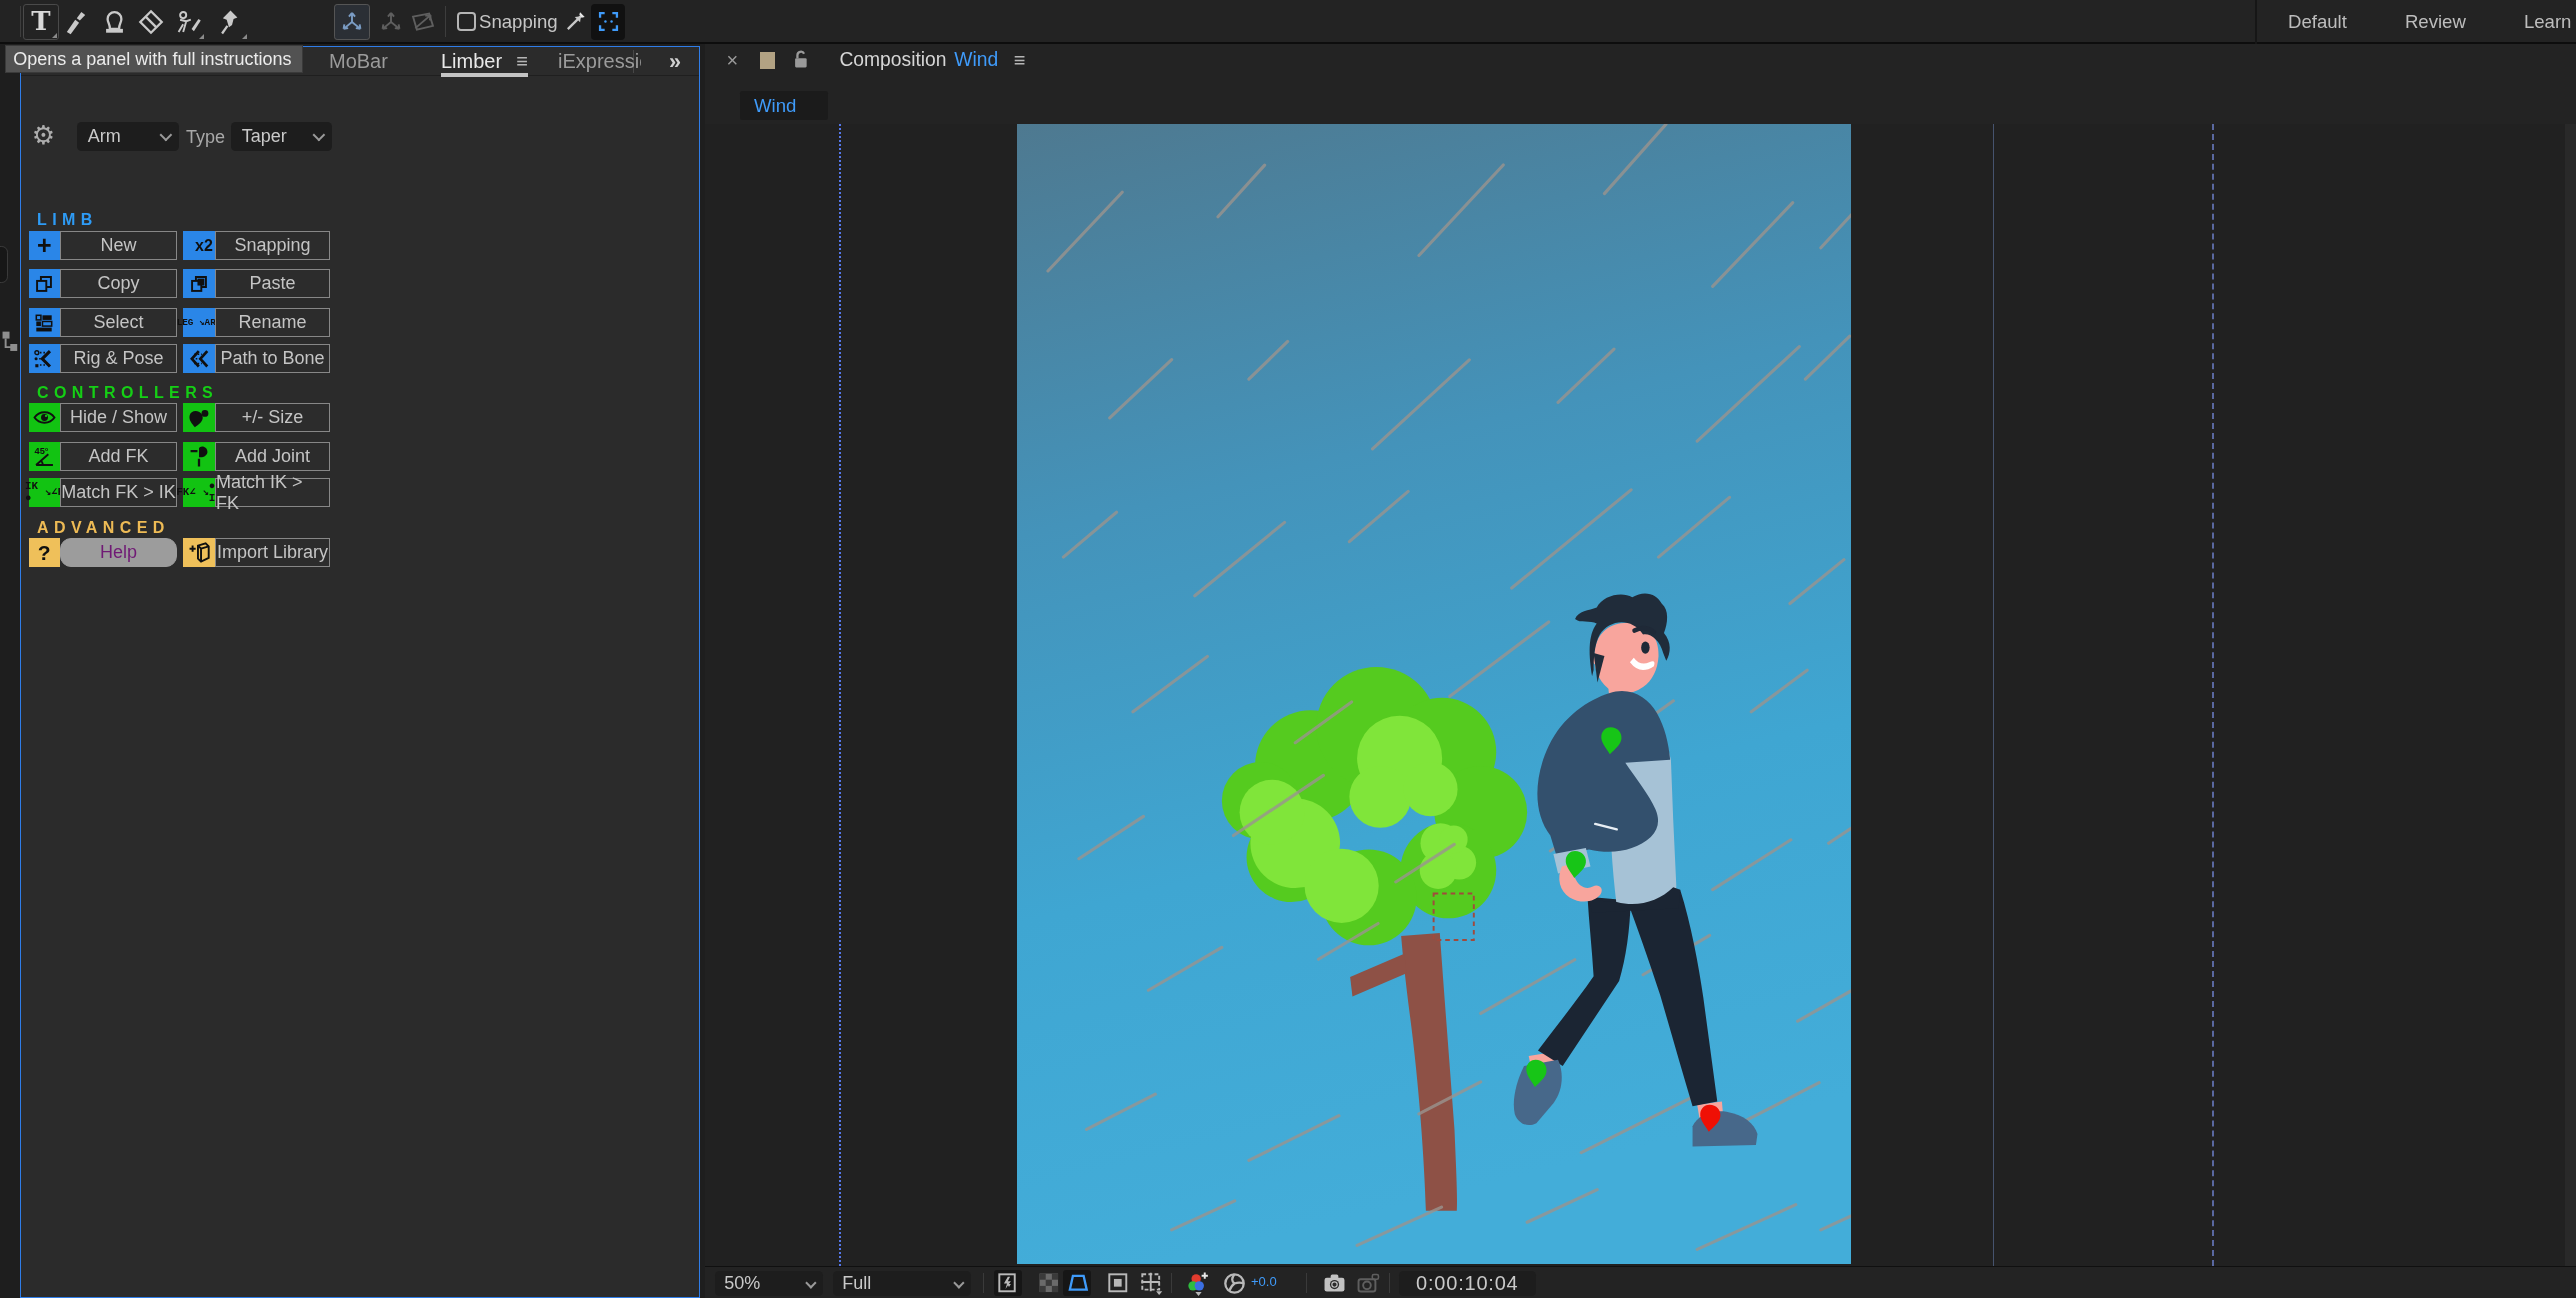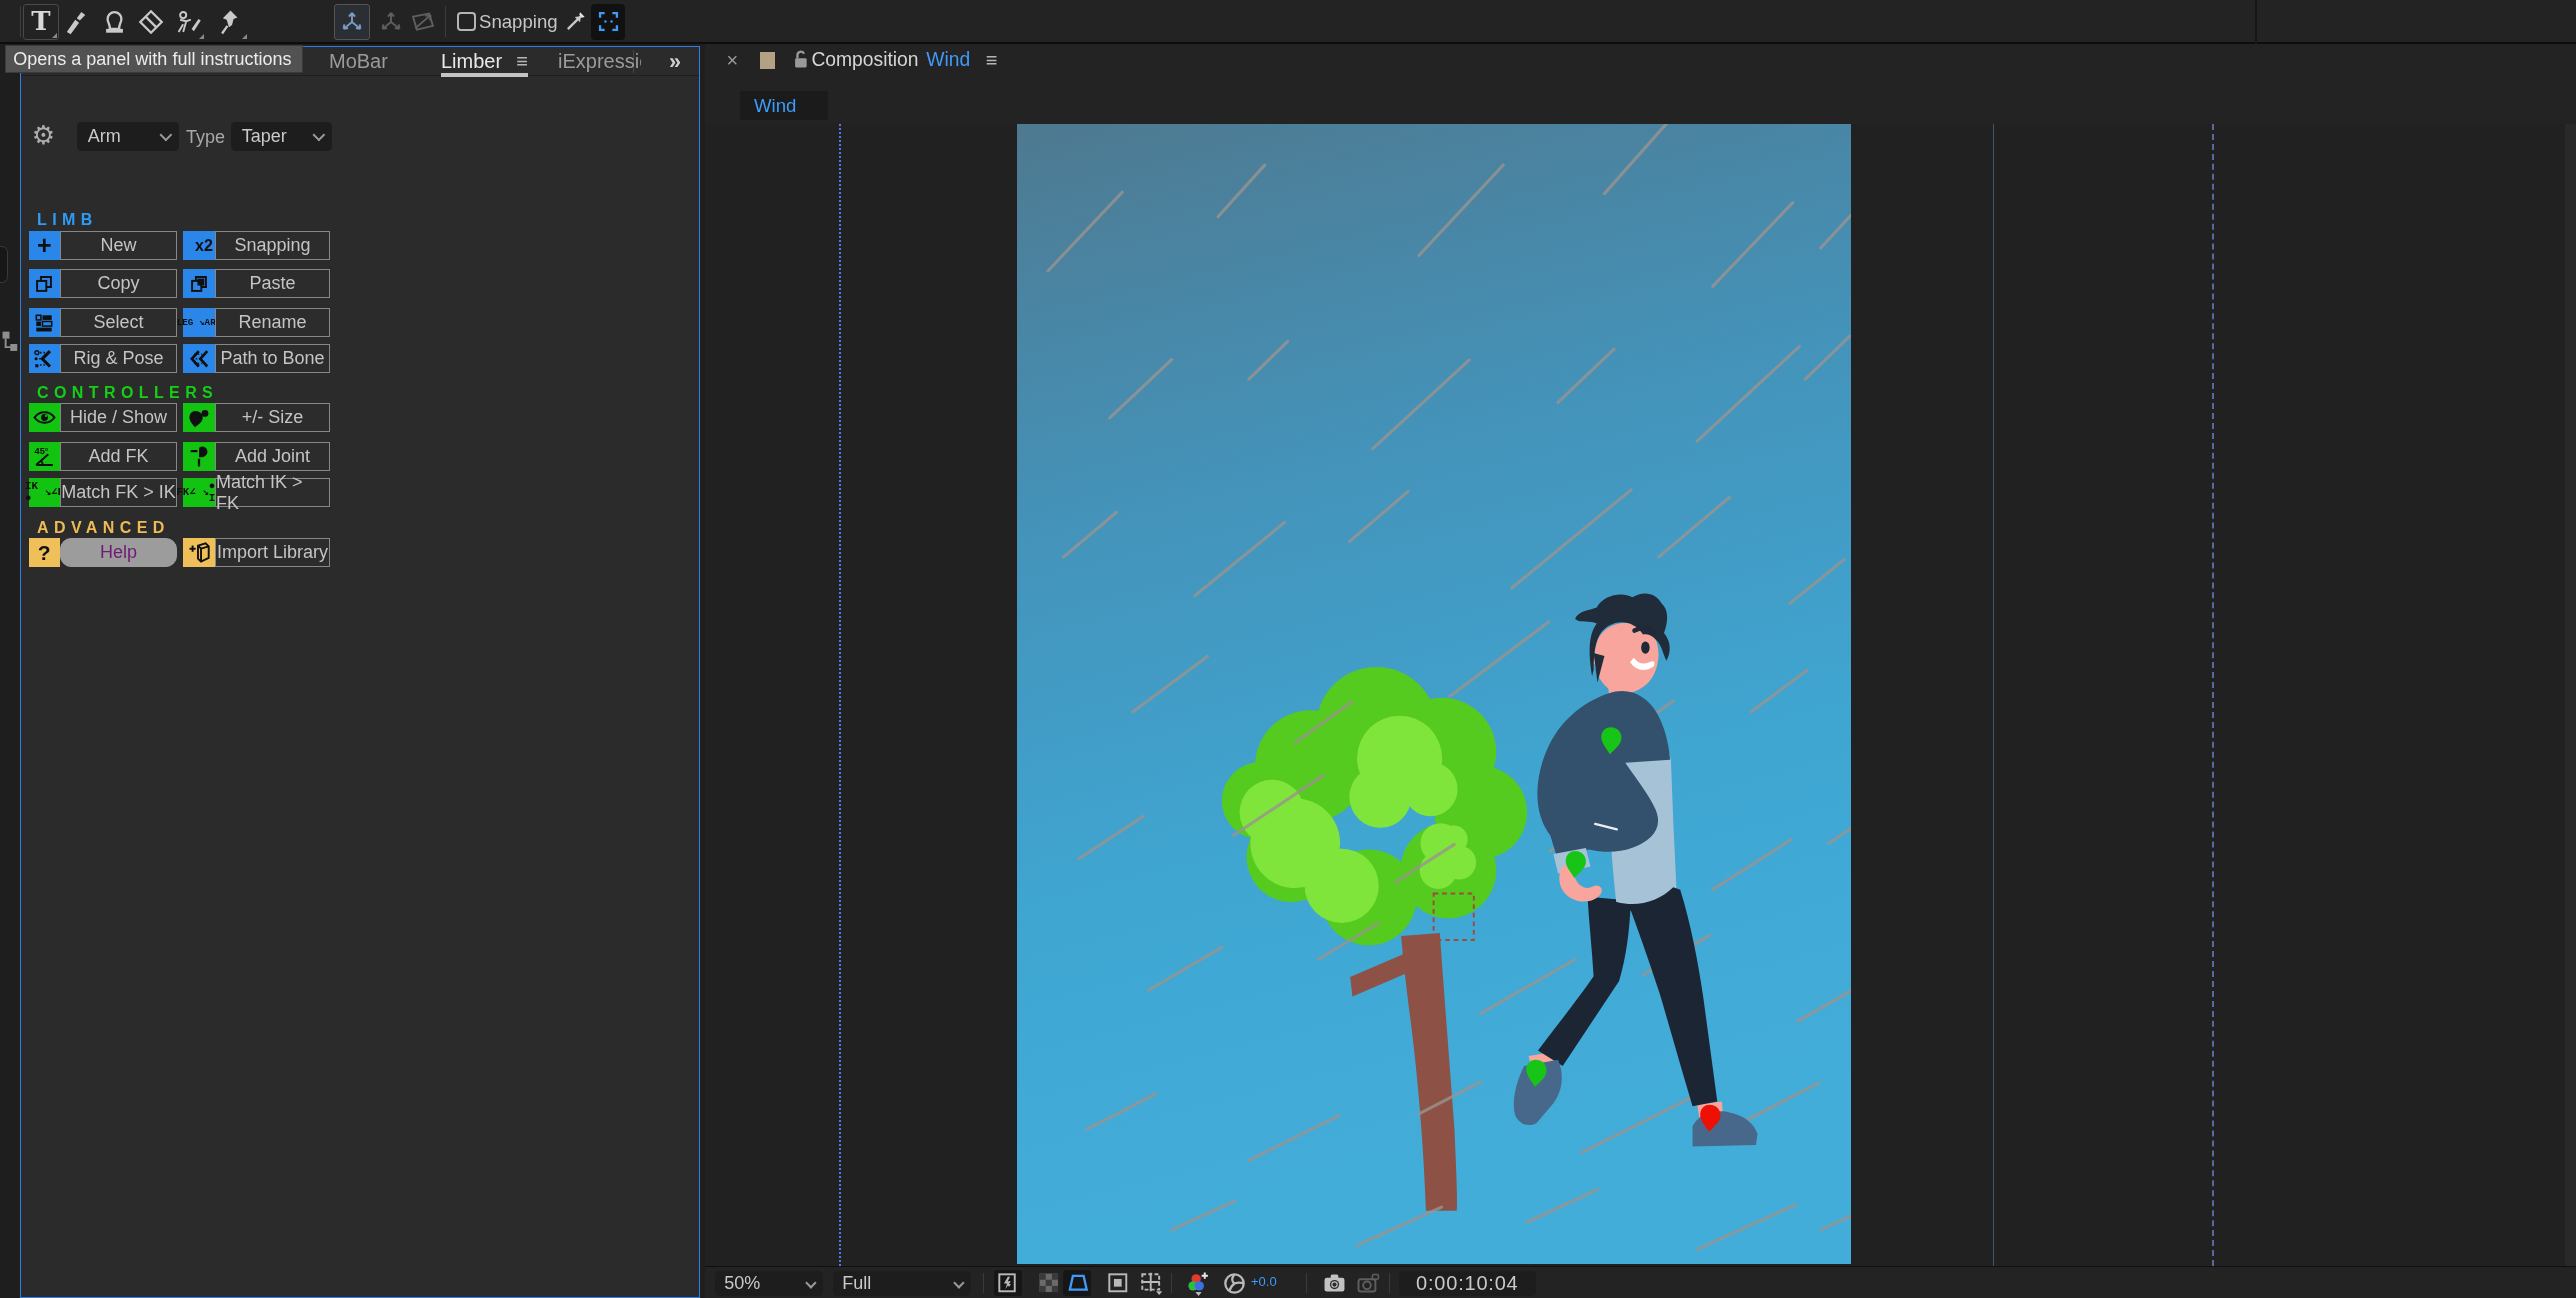--- a/index.html
+++ b/index.html
@@ -47,21 +47,21 @@
   .stack.big{font-size:10.8px;line-height:11.6px;}
   
   .tooltip{position:absolute;left:4.6px;top:45px;width:298px;height:28px;background:#525252;border:0.8px solid #3a3a3a;
     display:flex;align-items:center;padding:0 7.7px;font-size:18px;color:#ececec;z-index:50;white-space:nowrap;}
   
   .comp{position:absolute;left:705px;top:44px;width:1871px;height:1255px;background:#232323;}
   .chead{position:absolute;left:0;top:0;width:100%;height:32px;display:flex;align-items:center;gap:0;}
   .chead .x{margin-left:21.6px;font-size:20px;color:#9a9a9a;}
   .chead .swatch{margin-left:21.6px;width:15.5px;height:17px;background:#b2a283;}
   .chead .lock{margin-left:17px;}
-  .chead .t1{margin-left:2px;font-size:19.3px;color:#d6d6d6;}
+  .chead .t1{margin-left:30px;font-size:19.3px;color:#d6d6d6;}
   .chead .t2{margin-left:7.7px;font-size:19.3px;color:var(--accent);}
   .chead .menu{margin-left:15.5px;font-size:20px;color:#b5b5b5;}
   .ctab{position:absolute;left:35px;top:47px;width:88px;height:29px;background:#1b1b1b;border-radius:2.3px;
     display:flex;align-items:center;padding-left:14px;font-size:18.6px;color:var(--accent);}
   .viewer{position:absolute;left:0;top:80px;width:1871px;height:1142px;background:#212121;overflow:hidden;}
   .canvas{position:absolute;left:312px;top:0;width:834px;height:1140px;}
   .canvas svg{display:block;width:834px;height:1140px;}
   .guide{position:absolute;top:0;height:1142px;width:0;}
   .g1{left:134px;border-left:2.3px dotted #5577e8;}
   .g2{left:1288px;border-left:1.5px solid #46536e;}
@@ -166,20 +166,25 @@
       <svg width="23" height="23" viewBox="0 0 30 30" fill="none" stroke="#3f9bfa" stroke-width="3">
         <path d="M4 10 V4 H10"></path>
           <path d="M20 4 H26 V10"></path>
           <path d="M26 20 V26 H20"></path>
           <path d="M10 26 H4 V20"></path>
         <circle cx="11" cy="15" r="1.6" fill="#3f9bfa" stroke="none"></circle>
           <circle cx="19" cy="15" r="1.6" fill="#3f9bfa" stroke="none"></circle>
       </svg>
     </div>
     <div class="wsdiv"></div>
+    <div class="workspaces" id="workspaces">
+        <div class="ws">Default</div>
+        <div class="ws">Review</div>
+        <div class="ws">Learn</div>
+      </div>
   </div>
 
   <div class="lstrip">
     <div class="pill"></div>
     <svg width="17" height="28" viewBox="0 0 22 36" style="position:absolute;left:0.8px;top:286px">
       <rect x="2" y="2" width="9" height="9" fill="#8f8f8f"></rect>
         <path d="M6 11 V22 H14" stroke="#8f8f8f" stroke-width="2.5" fill="none"></path>
         <rect x="12" y="18" width="9" height="9" fill="#8f8f8f"></rect>
     </svg>
   </div>

